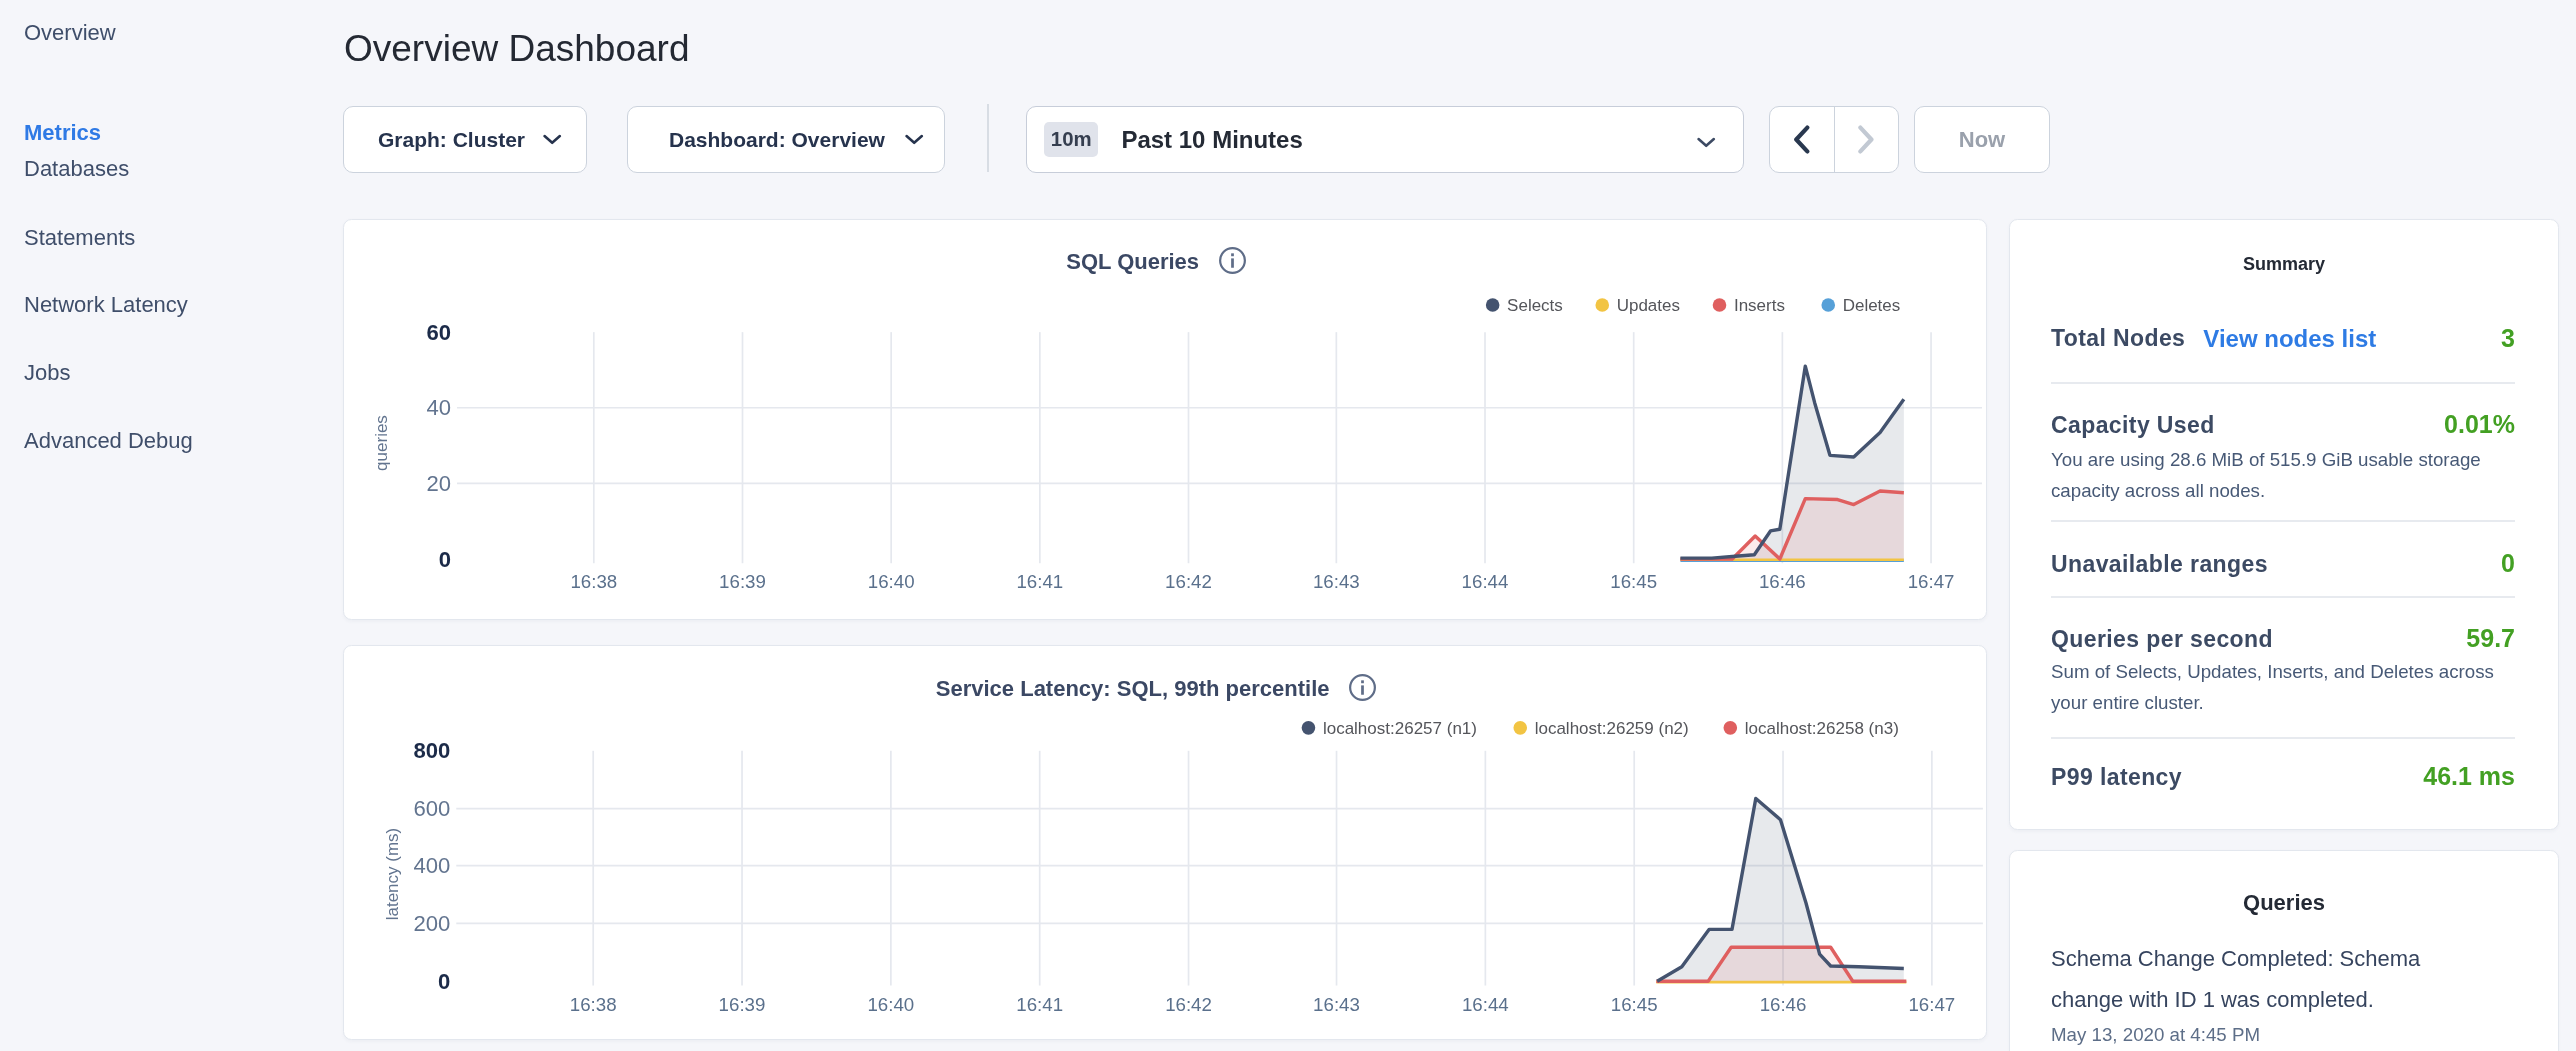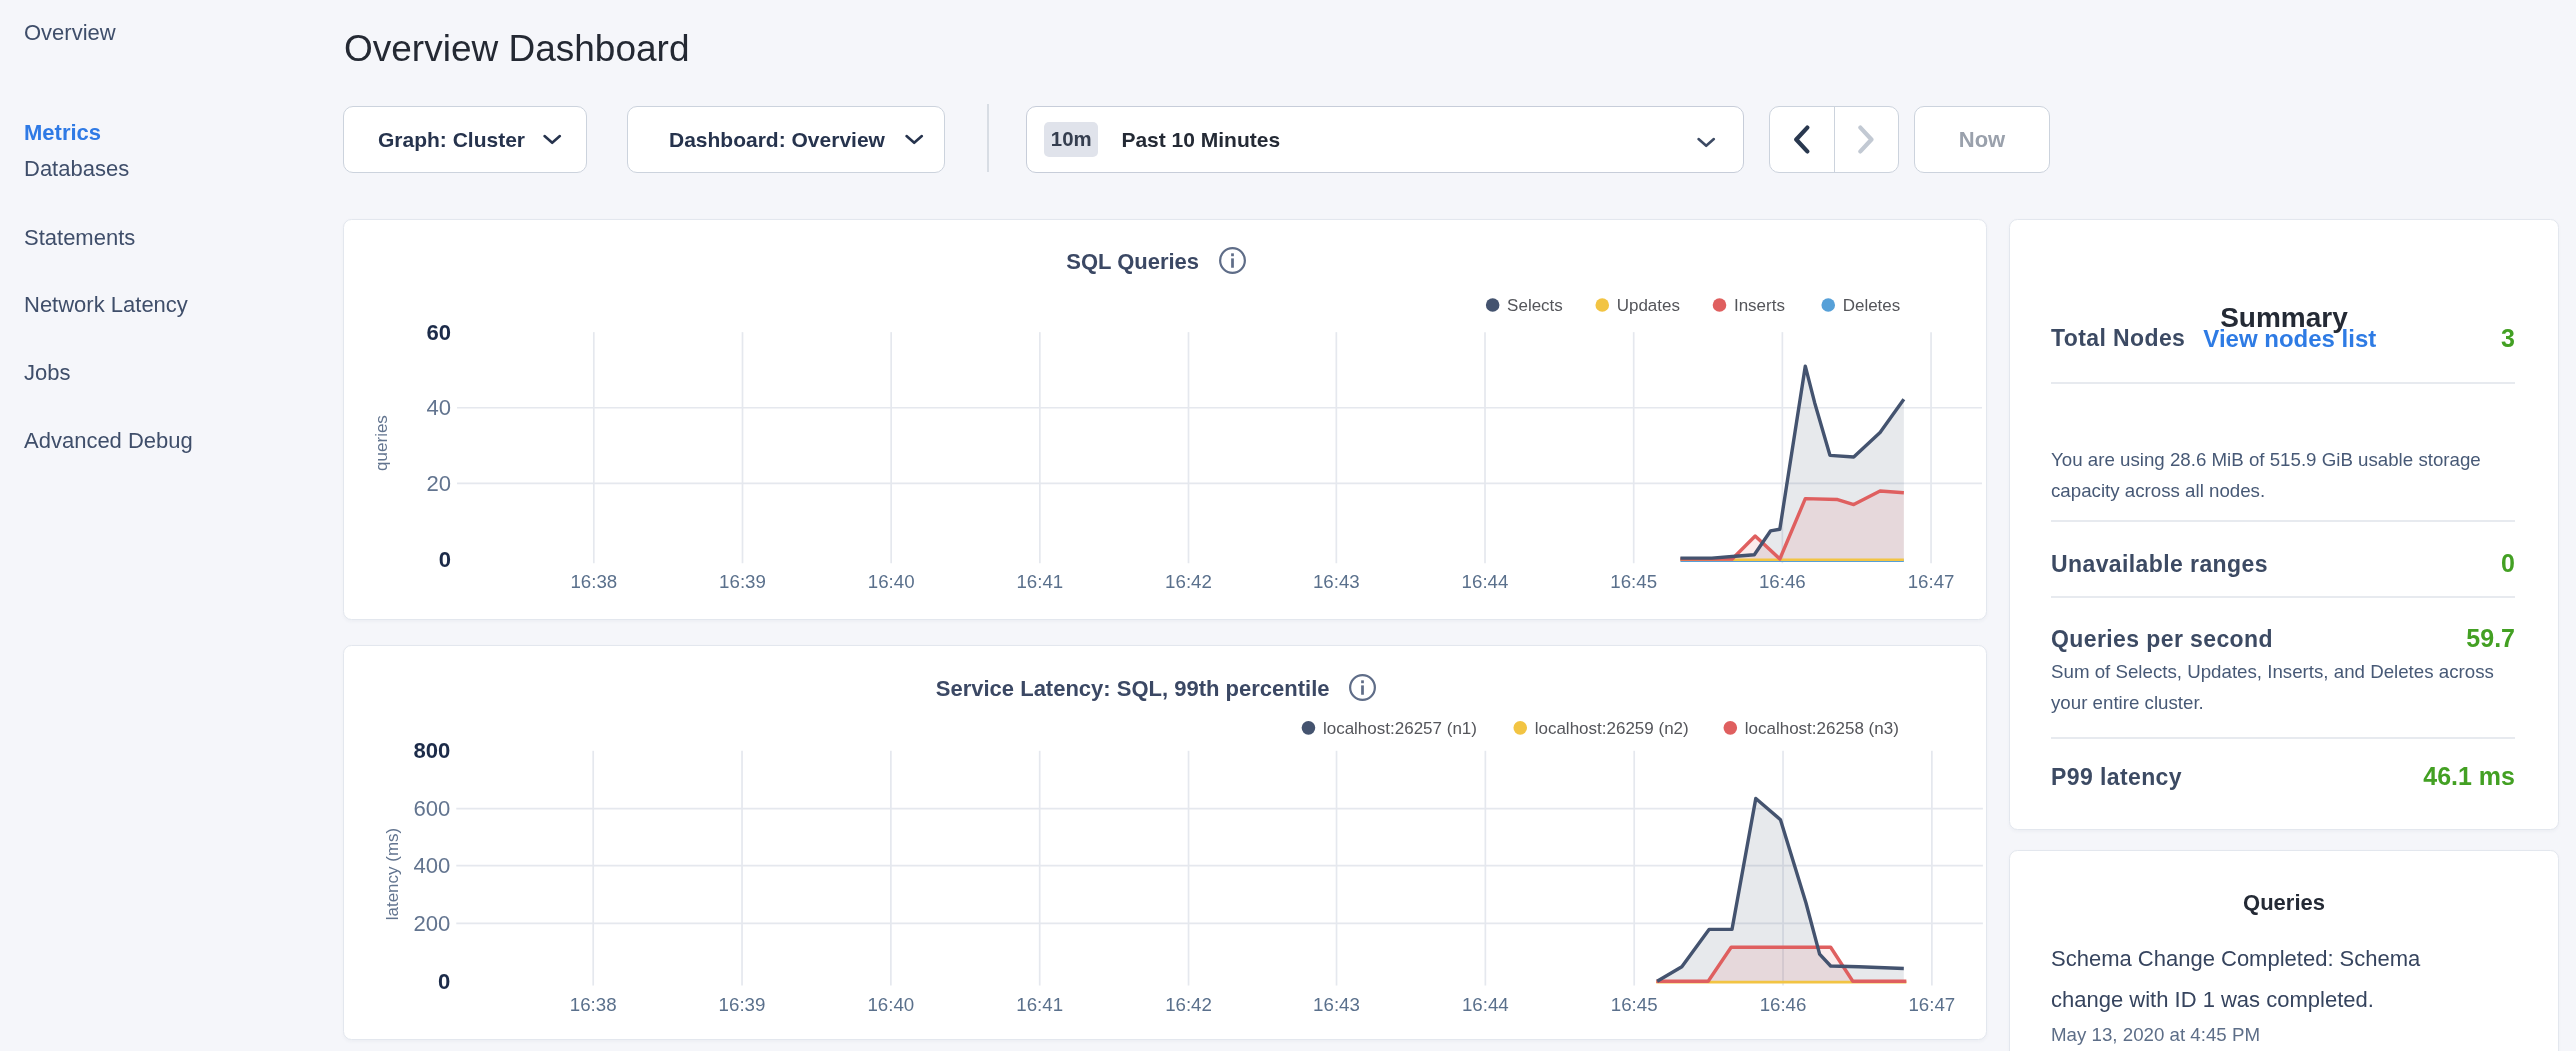--- a/index.html
+++ b/index.html
@@ -44,21 +44,21 @@
 </div>
 <div class="btn" style="left:627px; width:318px;">
   <span style="margin-left:41px;">Dashboard: Overview</span>
   <svg width="20.4" height="12.8" viewBox="0 0 24 15" style="margin-left:18.7px;">
       <path d="M3 3.5 L12 11.5 L21 3.5" stroke="#26334d" stroke-width="3" fill="none" stroke-linecap="round" stroke-linejoin="round"></path>
     </svg>
 </div>
 <div class="vsep"></div>
 <div class="btn" style="left:1026px; width:718px; border-color:#c7cdd9;">
   <span style="margin-left:17px; background:#e0e3eb; border-radius:5.1px; padding:6px 6.8px; font-size:20.4px; color:#353e4f;">10m</span>
-  <span style="margin-left:23px; font-size:21px; color:#242a35;">Past 10 Minutes</span>
+  <span style="margin-left:23px; font-size:24px; color:#242a35;">Past 10 Minutes</span>
   <svg width="20.4" height="12.8" viewBox="0 0 24 15" style="position:absolute; right:27px; top:29px;">
       <path d="M3 3.5 L12 11.5 L21 3.5" stroke="#3c4a63" stroke-width="3" fill="none" stroke-linecap="round" stroke-linejoin="round"></path>
     </svg>
 </div>
 <div class="btn" style="left:1769px; width:130px;">
   <div style="width:65px; height:100%; display:flex; align-items:center; justify-content:center; border-right:1.7px solid #ccd3dd;">
     <svg width="18.7" height="29" viewBox="0 0 22 34">
         <path d="M18 3 L5 17 L18 31" stroke="#29384f" stroke-width="5" fill="none" stroke-linecap="round" stroke-linejoin="round"></path>
       </svg>
   </div>
@@ -165,27 +165,31 @@
     <circle cx="1134" cy="96" r="8" fill="#44536f"></circle>
     <text x="1151" y="103" font-size="20" fill="#54555a">localhost:26257 (n1)</text>
     <circle cx="1383" cy="96" r="8" fill="#f2c443"></circle>
     <text x="1400" y="103" font-size="20" fill="#54555a">localhost:26259 (n2)</text>
     <circle cx="1630" cy="96" r="8" fill="#df5f5f"></circle>
     <text x="1647" y="103" font-size="20" fill="#54555a">localhost:26258 (n3)</text>
   </svg>
 </div>
 
 <div class="card" style="left:2009px; top:219px; width:550px; height:611px;">
-  <div style="position:absolute; width:100%; top:34px; text-align:center; font-size:28px; font-weight:bold; color:#242a35;margin-top:48px;">Summary</div>
+  <div style="position:absolute; width:100%; top:34px; text-align:center; font-size:18px; font-weight:bold; color:#242a35;">Summary</div>
   <div style="position:absolute; left:41px; top:104px; width:464px; display:flex; align-items:center;">
     <span class="srow-label">Total Nodes</span>
     <span style="margin-left:18px; font-size:24px; font-weight:bold; color:#2e7be4;">View nodes list</span>
     <span class="green" style="margin-left:auto;">3</span>
   </div>
   <div class="sdivider" style="top:162px;"></div>
+  <div style="position:absolute; left:41px; top:190px; width:464px; display:flex; align-items:baseline;">
+    <span class="srow-label">Capacity Used</span>
+    <span class="green" style="margin-left:auto;">0.01%</span>
+  </div>
   <div class="spara" style="top:224px; width:469px;">You are using 28.6 MiB of 515.9 GiB usable storage capacity across all nodes.</div>
   <div class="sdivider" style="top:300px;"></div>
   <div style="position:absolute; left:41px; top:329px; width:464px; display:flex; align-items:baseline;">
     <span class="srow-label">Unavailable ranges</span>
     <span class="green" style="margin-left:auto;">0</span>
   </div>
   <div class="sdivider" style="top:376px;"></div>
   <div style="position:absolute; left:41px; top:404px; width:464px; display:flex; align-items:baseline;">
     <span class="srow-label">Queries per second</span>
     <span class="green" style="margin-left:auto;">59.7</span>

